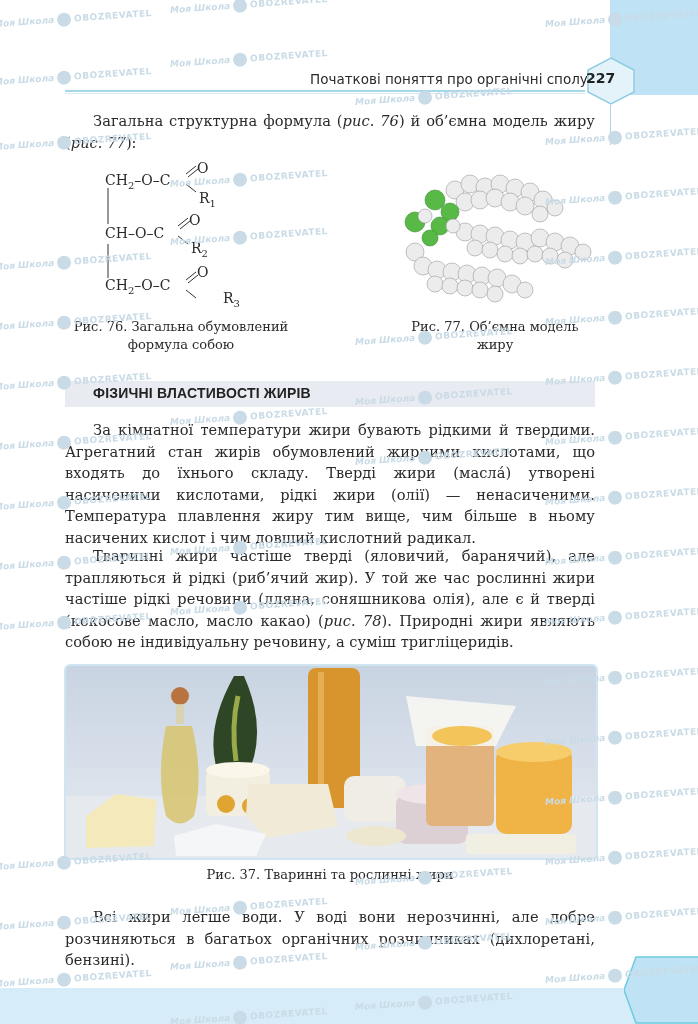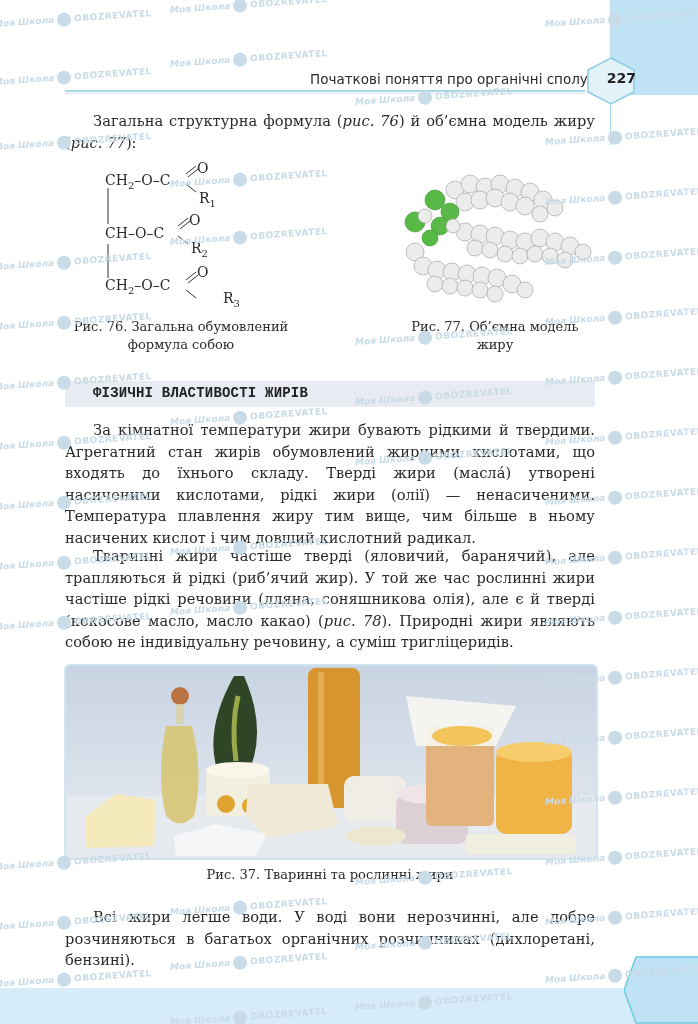--- a/index.html
+++ b/index.html
@@ -2,32 +2,32 @@
 <html><head>
 <meta charset="utf-8">
 <style>
   html, body { margin:0; padding:0; }
   body { width:698px; height:1024px; position:relative; overflow:hidden; background:#ffffff; font-family:"DejaVu Serif", serif; color:#2a2a2a; }
   .top-right-band { position:absolute; left:610px; top:0; width:88px; height:95px; background:#bfe2f5; }
   .header-line { position:absolute; left:65px; top:90px; width:520px; height:2px; background:#a7d7e8; }
   .header-line2 { position:absolute; left:65px; top:93px; width:520px; height:1px; background:#d5ecf4; }
   .header-title { position:absolute; left:310px; top:71px; font-family:"DejaVu Sans", sans-serif; font-size:13.5px; color:#2a2a2a; }
   .page-hex { position:absolute; left:586px; top:57px; width:50px; height:48px; }
-  .page-num { position:absolute; left:586px; top:70px; width:50px; text-align:right; font-family:"DejaVu Sans", sans-serif; font-weight:bold; font-size:14px; color:#222; }
+  .page-num { position:absolute; left:586px; top:70px; width:50px; text-align:left; font-family:"DejaVu Sans", sans-serif; font-weight:bold; font-size:14px; color:#222; }
   .vline { position:absolute; left:610px; top:105px; width:1px; height:40px; background:#a7d7e8; }
   p.body { position:absolute; left:65px; width:530px; margin:0; font-size:14.6px; line-height:21.5px; text-align:justify; letter-spacing:0.05px; }
   .indent { text-indent:28px; }
   i { font-style:italic; }
   .formula { position:absolute; left:100px; top:158px; width:140px; height:150px; font-size:14px; }
   .formula span { position:absolute; white-space:nowrap; }
   .formula sub { font-size:10px; }
   .cap { position:absolute; font-size:13px; text-align:center; line-height:18px; }
   .cap b { font-weight:normal; }
   .section-bar { position:absolute; left:65px; top:381px; width:530px; height:26px; background:#e8ebf1; }
-  .section-title { position:absolute; left:93px; top:385px; font-family:Liberation Mono, monospace; font-weight:bold; font-size:14px; color:#222; letter-spacing:0.2px; }
+  .section-title { position:absolute; left:93px; top:385px; font-family:Liberation Sans, sans-serif; font-weight:bold; font-size:14px; color:#222; letter-spacing:0.2px; }
   .photo { position:absolute; left:64px; top:664px; width:530px; height:192px; border:2px solid #cfe6f2; border-radius:6px; overflow:hidden; background:linear-gradient(180deg,#c9d4e2 0%,#d8e0ea 55%,#e9edf2 100%); }
   .bottom-band { position:absolute; left:0; top:988px; width:698px; height:36px; background:#d6ecf8; }
   .bottom-hex { position:absolute; left:624px; top:955px; width:80px; height:70px; }
   .wm { position:absolute; font-family:"DejaVu Sans", sans-serif; font-size:9px; color:#c9dbe6; font-style:italic; font-weight:bold; white-space:nowrap; transform:rotate(-4deg); pointer-events:none; }
   .wm .ic { display:inline-block; width:14px; height:14px; border-radius:50%; background:#c9dbe6; vertical-align:middle; margin:0 3px; }
   .wm .ob { font-style:normal; letter-spacing:0.5px; }
 </style>
 </head>
 <body>
 

